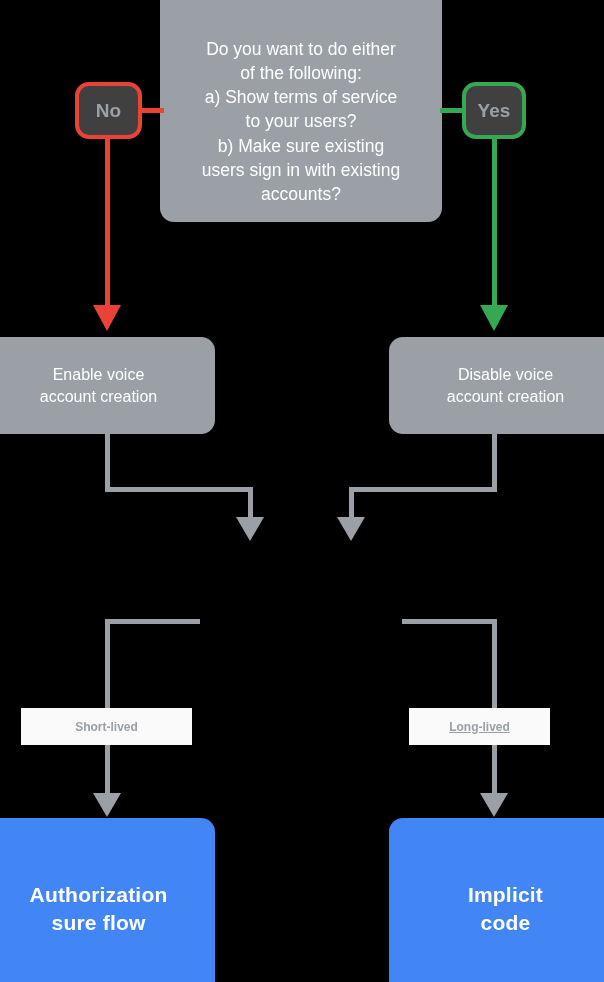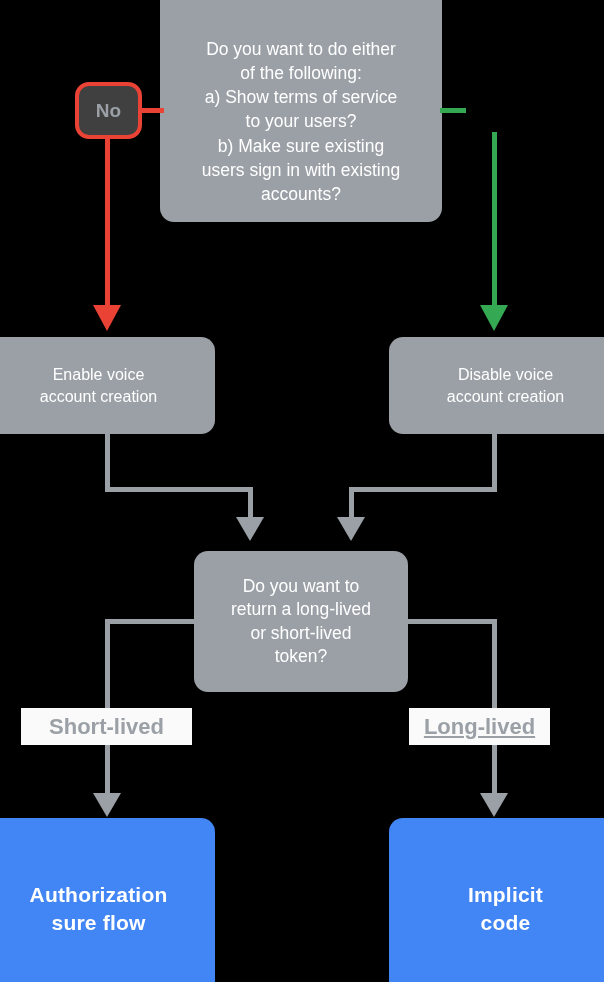--- a/index.html
+++ b/index.html
@@ -108,21 +108,21 @@
     width: 64px; height: 57px;
     border: 4px solid #34a853;
   }
 
   
   .edge-label {
     position: absolute;
     box-sizing: border-box;
     background: #fafafa;
     color: #9aa0a6;
-    font-size: 22px;
+    font-size: 12px;
     font-weight: bold;
     display: flex;
     align-items: center;
     justify-content: center;
     z-index: 6;
   }
   #label-short {
     left: 21px; top: 708px;
     width: 171px; height: 37px;
   }
@@ -198,40 +198,37 @@
   <div id="node-enable" class="node node-gray">
     <span class="node-text">Enable voice
 account creation</span>
   </div>
 
   <div id="node-disable" class="node node-gray">
     <span class="node-text">Disable voice
 account creation</span>
   </div>
 
-  <div id="node-token" class="node node-gray">
-    <span class="node-text">Do you want to
-return a long-lived
-or short-lived
-token?</span>
-  </div>
 
   <div id="node-authcode" class="node node-blue">
     <span class="node-text">Authorization
 sure flow</span>
   </div>
 
   <div id="node-implicit" class="node node-blue">
     <span class="node-text">Implicit
 code</span>
   </div>
 
   <div id="badge-no" class="badge">
     <span>No</span>
   </div>
+  <div id="badge-yes" class="badge">
+    <span>Yes</span>
+  </div>
 
   <div id="label-short" class="edge-label">
     <span>Short-lived</span>
   </div>
   <div id="label-long" class="edge-label">
     <span>Long-lived</span>
   </div>
 
 </div>
 

